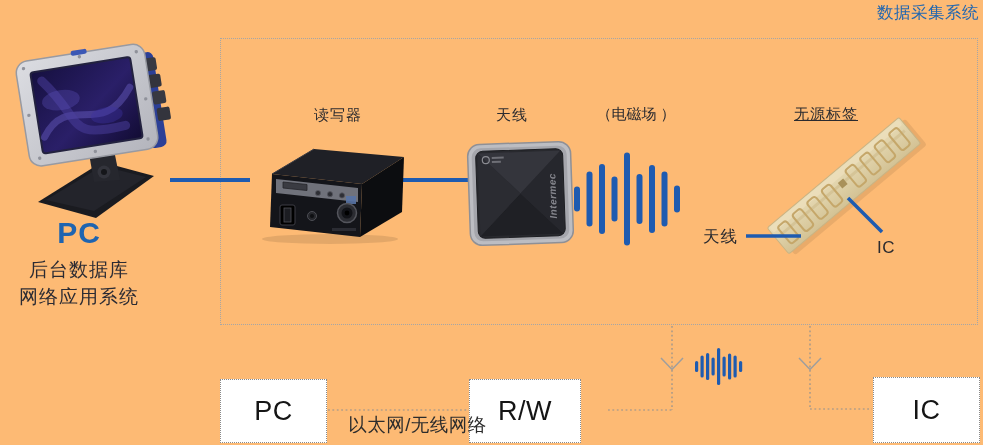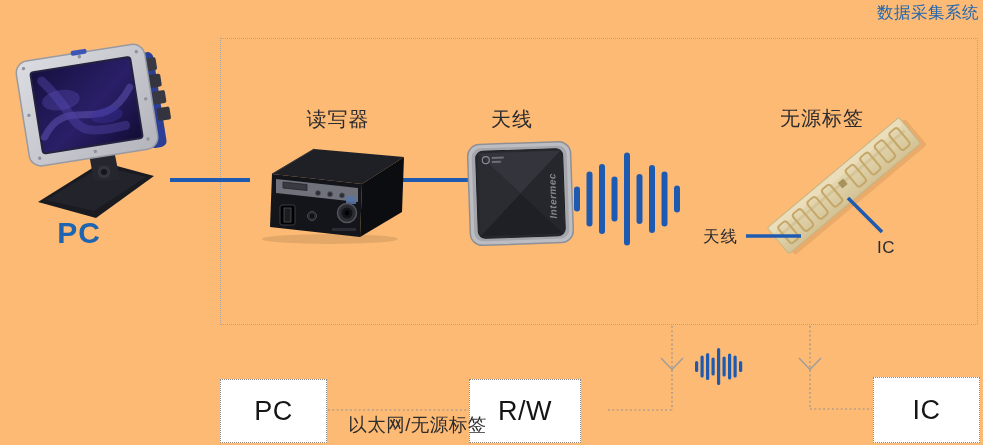--- a/index.html
+++ b/index.html
@@ -25,29 +25,29 @@
     left: 220px;
     top: 38px;
     width: 758px;
     height: 287px;
     border: 1px dotted #a6a6a6;
     background: transparent;
   }
   .diagram-svg { position: absolute; left: 0; top: 0; }
   .comp-label {
     position: absolute;
-    font-size: 20px;
+    font-size: 15px;
     color: #2b2b2f;
     letter-spacing: 1px;
     white-space: nowrap;
   }
   .lbl-reader   { left: 300px; top: 106px; width: 76px;  text-align: center; }
   .lbl-antenna  { left: 480px; top: 106px; width: 64px;  text-align: center; }
   .lbl-emfield  { left: 583px; top: 105px; width: 106px; text-align: center; letter-spacing: 0; }
-  .lbl-tag      { left: 780px; top: 105px; width: 78px;  text-align: left; }
+  .lbl-tag      { left: 780px; top: 105px; width: 78px;  text-align: right; text-decoration: underline; }
   .lbl-tag-ant  { left: 703px; top: 226px; font-size: 16.5px; }
   .lbl-tag-ic   { left: 877px; top: 238px; font-size: 17px; letter-spacing: 0.5px; }
   .pc-block {
     position: absolute;
     left: 5px; top: 216px; width: 148px;
     text-align: center;
   }
   .pc-block .pc-name {
     font-size: 30px;
     font-weight: bold;
@@ -231,33 +231,38 @@
       <rect x="717" y="348" width="3.2" height="37" rx="1.6"></rect>
       <rect x="722.5" y="356.5" width="3.2" height="20" rx="1.6"></rect>
       <rect x="728" y="353.5" width="3.2" height="26" rx="1.6"></rect>
       <rect x="733.5" y="355.5" width="3.2" height="22" rx="1.6"></rect>
       <rect x="739" y="361" width="3.2" height="11" rx="1.6"></rect>
     </g>
   </svg>
 
   <div class="comp-label lbl-reader">读写器</div>
   <div class="comp-label lbl-antenna">天线</div>
+  <div class="comp-label lbl-emfield">（电磁场 ）</div>
   <div class="comp-label lbl-tag">无源标签</div>
   <div class="comp-label lbl-tag-ant">天线</div>
   <div class="comp-label lbl-tag-ic">IC</div>
 
   <div class="pc-block">
     <div class="pc-name">PC</div>
+    <div class="pc-sub">
+      <div>后台数据库</div>
+      <div>网络应用系统</div>
+    </div>
   </div>
 
   <div class="flow-box box-pc">
     <span>PC</span>
   </div>
   <div class="flow-box box-rw">
     <span>R/W</span>
   </div>
   <div class="flow-box box-ic">
     <span>IC</span>
   </div>
 
-  <div class="link-label link-bottom">以太网/无源标签</div>
+  <div class="link-label link-bottom">以太网/无线网络</div>
 
 </div>
 
 </body></html>

